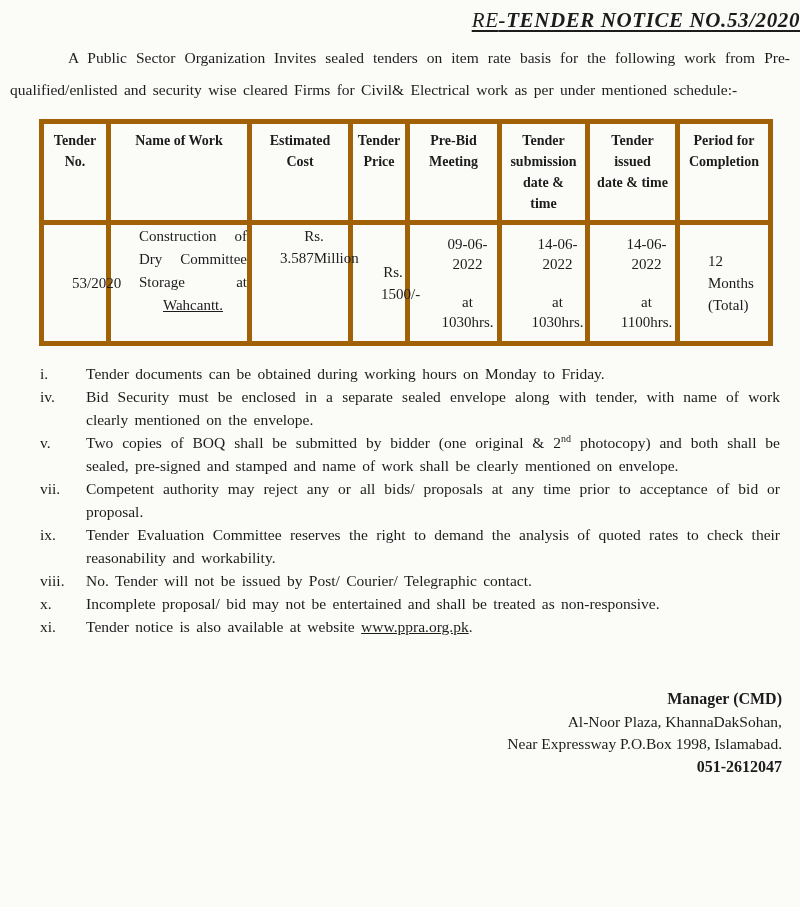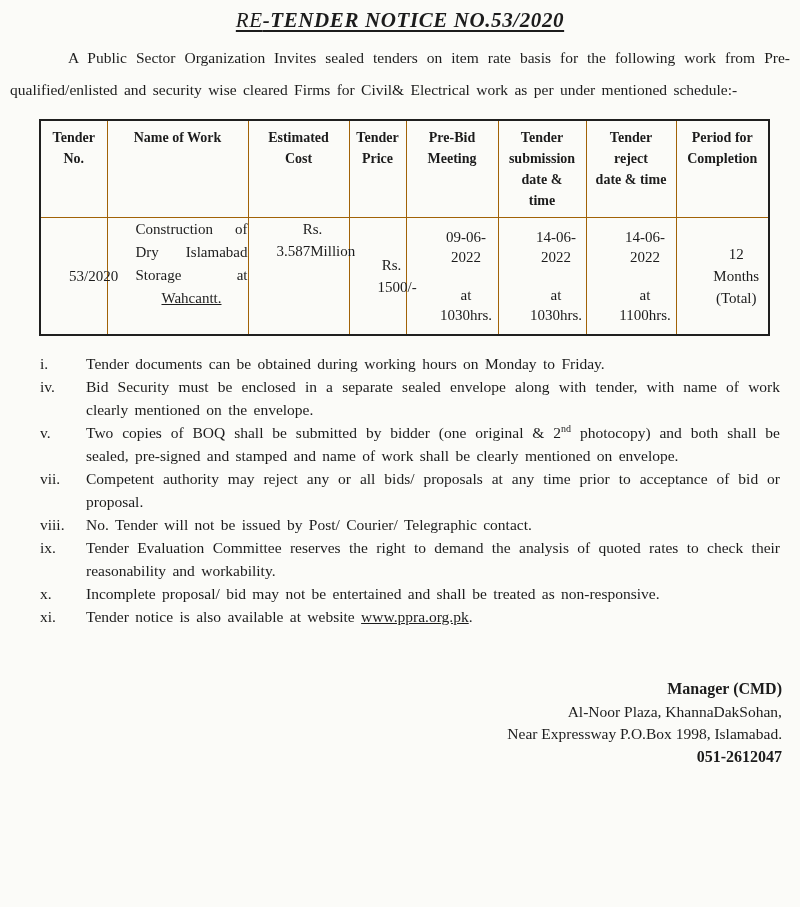--- a/index.html
+++ b/index.html
@@ -8,21 +8,21 @@
     background: #fbfbf8;
     color: #1c1c1c;
     font-family: "Liberation Serif", serif;
     overflow: hidden;
   }
   .page { position: relative; width: 800px; height: 907px; }
 
   
   .title {
     margin-top: 8px;
-    text-align: center;
+    text-align: right;
     font-size: 21px;
     font-weight: bold;
     font-style: italic;
     letter-spacing: 0.6px;
   }
   .title .title-inner {
     text-decoration: underline;
     text-decoration-thickness: 2px;
     text-underline-offset: 3px;
   }
@@ -40,21 +40,21 @@
 
   
   table.tender {
     margin: 13px 0 0 39px;
     width: 729px;
     border-collapse: collapse;
     table-layout: fixed;
     border: 2px solid #1f1f1f;
   }
   table.tender th, table.tender td {
-    border: 1px solid #a16207;
+    border: 5px solid #a16207;
     padding: 0;
   }
   table.tender th {
     height: 90px;
     vertical-align: top;
     padding-top: 6px;
     font-size: 14px;
     font-weight: bold;
     text-align: center;
     line-height: 21px;
@@ -69,21 +69,21 @@
   td.cell-name .jline {
     text-align: justify;
     text-align-last: justify;
     line-height: 23px;
   }
   td.cell-name .lline { text-align: center; line-height: 23px; text-decoration: underline; }
   td.cell-cost { vertical-align: top; text-align: center; padding-top: 7px; line-height: 22px; }
   td.cell-price { vertical-align: middle; text-align: center; line-height: 22px; }
   td.cell-date { vertical-align: middle; text-align: center; line-height: 20px; }
   td.cell-date .date-line { margin-bottom: 18px; }
-  td.cell-period { vertical-align: middle; text-align: center; line-height: 22px; }
+  td.cell-period { vertical-align: middle; text-align: left; line-height: 22px; }
 
   
   .notes { margin: 16px 20px 0 40px; font-size: 15.5px; }
   .note-item { display: flex; }
   .note-num { flex: 0 0 46px; line-height: 23px; }
   .note-body { flex: 1; text-align: justify; line-height: 23px; word-spacing: 2.5px; }
   .note-body sup { font-size: 10px; line-height: 0; }
   .link-text { text-decoration: underline; }
 
   
@@ -134,35 +134,35 @@
           <div>Meeting</div>
         </th>
         <th>
           <div>Tender</div>
           <div>submission</div>
           <div>date &amp;</div>
           <div>time</div>
         </th>
         <th>
           <div>Tender</div>
-          <div>reject</div>
+          <div>issued</div>
           <div>date &amp; time</div>
         </th>
         <th>
           <div>Period for</div>
           <div>Completion</div>
         </th>
       </tr>
     </thead>
     <tbody>
       <tr>
         <td class="cell-tender-no">53/2020</td>
         <td class="cell-name">
           <div class="jline">Construction of</div>
-          <div class="jline">Dry Islamabad</div>
+          <div class="jline">Dry Committee</div>
           <div class="jline">Storage at</div>
           <div class="lline">Wahcantt.</div>
         </td>
         <td class="cell-cost">
           <div>Rs.</div>
           <div>3.587Million</div>
         </td>
         <td class="cell-price">
           <div>Rs.</div>
           <div>1500/-</div>
@@ -198,26 +198,26 @@
     </div>
     <div class="note-item">
       <span class="note-num">v.</span>
       <span class="note-body"><span>Two copies of BOQ shall be submitted by bidder (one original &amp; 2</span><sup>nd</sup><span> photocopy) and both shall be sealed, pre-signed and stamped and name of work shall be clearly mentioned on envelope.</span></span>
     </div>
     <div class="note-item">
       <span class="note-num">vii.</span>
       <span class="note-body">Competent authority may reject any or all bids/ proposals at any time prior to acceptance of bid or proposal.</span>
     </div>
     <div class="note-item">
+      <span class="note-num">ix.</span>
+      <span class="note-body">Tender Evaluation Committee reserves the right to demand the analysis of quoted rates to check their reasonability and workability.</span>
+    </div>
+    <div class="note-item">
       <span class="note-num">viii.</span>
       <span class="note-body">No. Tender will not be issued by Post/ Courier/ Telegraphic contact.</span>
-    </div>
-    <div class="note-item">
-      <span class="note-num">ix.</span>
-      <span class="note-body">Tender Evaluation Committee reserves the right to demand the analysis of quoted rates to check their reasonability and workability.</span>
     </div>
     <div class="note-item">
       <span class="note-num">x.</span>
       <span class="note-body">Incomplete proposal/ bid may not be entertained and shall be treated as non-responsive.</span>
     </div>
     <div class="note-item">
       <span class="note-num">xi.</span>
       <span class="note-body"><span>Tender notice is also available at website </span><span class="link-text">www.ppra.org.pk</span><span>.</span></span>
     </div>
   </div>

